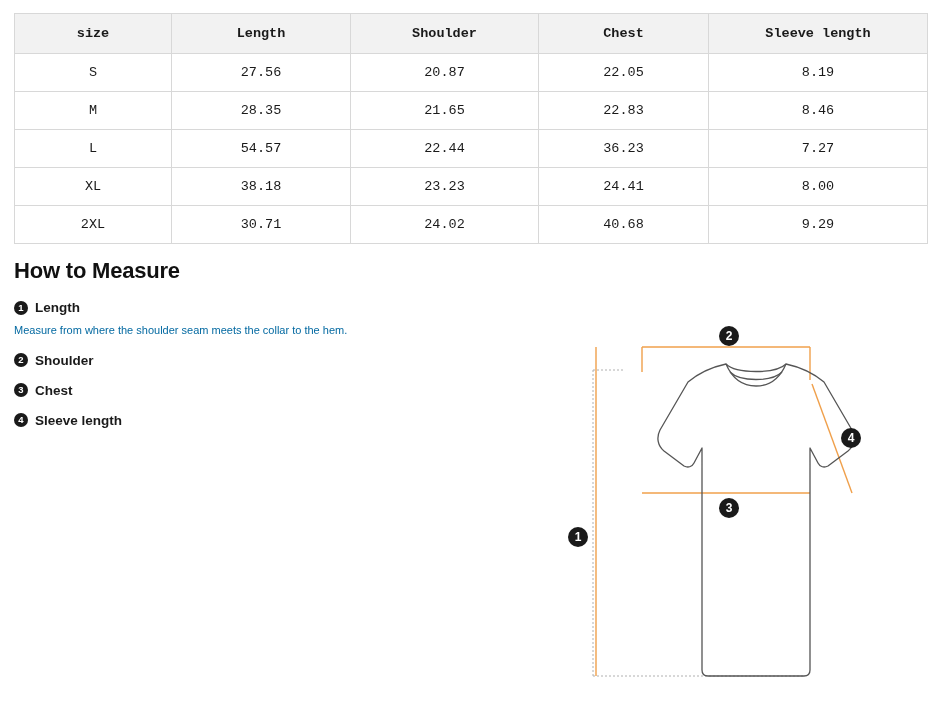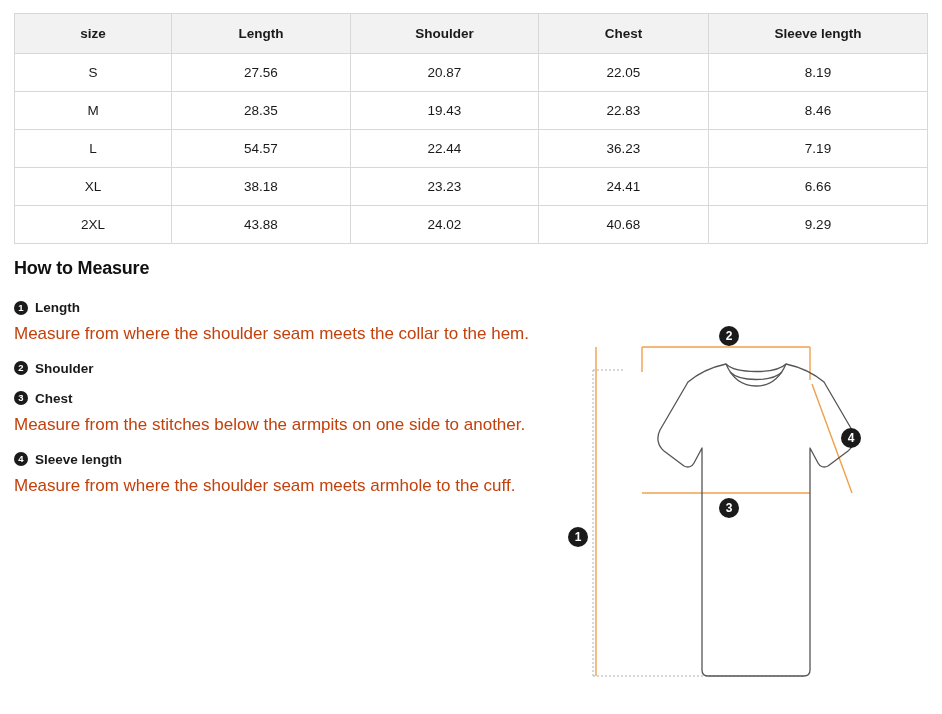--- a/index.html
+++ b/index.html
@@ -36,20 +36,21 @@
   }
   table.size-table th,
   table.size-table td {
     border: 1px solid #d8d8d8;
     text-align: center;
     font-size: 13.5px;
     color: #1a1a1a;
     height: 37px;
     padding: 0 4px;
     vertical-align: middle;
+    font-family: Liberation Mono, monospace;
   }
   table.size-table thead th {
     background: #f2f2f2;
     font-weight: bold;
     height: 39px;
   }
   table.size-table thead th.col-size {
     font-weight: bold;
   }
   table.size-table col.c0 { width: 157px; }
@@ -59,21 +60,21 @@
   table.size-table col.c4 { width: 219px; }
   table.size-table tbody td {
     background: #ffffff;
   }
 
   
   .how-to-measure {
     position: absolute;
     left: 14px;
     top: 258px;
-    font-size: 18px;
+    font-size: 22px;
     font-weight: bold;
     letter-spacing: -0.2px;
     color: #111111;
   }
 
   
   .measure-list {
     position: absolute;
     left: 14px;
     top: 300px;
@@ -100,22 +101,22 @@
     font-weight: bold;
     flex: 0 0 auto;
     font-family: "Liberation Sans", sans-serif;
   }
   .measure-title {
     font-size: 13.5px;
     font-weight: bold;
     color: #1a1a1a;
   }
   .measure-desc {
-    font-size: 17px;
-    color: #c2410c;
+    font-size: 11px;
+    color: #0369a1;
     line-height: 1.35;
   }
 
   
   .diagram {
     position: absolute;
     left: 560px;
     top: 310px;
     width: 375px;
     height: 390px;
@@ -167,41 +168,41 @@
         <tr>
           <td>S</td>
           <td>27.56</td>
           <td>20.87</td>
           <td>22.05</td>
           <td>8.19</td>
         </tr>
         <tr>
           <td>M</td>
           <td>28.35</td>
-          <td>19.43</td>
+          <td>21.65</td>
           <td>22.83</td>
           <td>8.46</td>
         </tr>
         <tr>
           <td>L</td>
           <td>54.57</td>
           <td>22.44</td>
           <td>36.23</td>
-          <td>7.19</td>
+          <td>7.27</td>
         </tr>
         <tr>
           <td>XL</td>
           <td>38.18</td>
           <td>23.23</td>
           <td>24.41</td>
-          <td>6.66</td>
+          <td>8.00</td>
         </tr>
         <tr>
           <td>2XL</td>
-          <td>43.88</td>
+          <td>30.71</td>
           <td>24.02</td>
           <td>40.68</td>
           <td>9.29</td>
         </tr>
       </tbody>
     </table>
   </div>
 
   <div class="how-to-measure">How to Measure</div>
 
@@ -220,29 +221,27 @@
         <span class="num-badge">2</span>
         <span class="measure-title">Shoulder</span>
       </div>
     </div>
 
     <div class="measure-item">
       <div class="measure-head">
         <span class="num-badge">3</span>
         <span class="measure-title">Chest</span>
       </div>
-      <div class="measure-desc">Measure from the stitches below the armpits on one side to another.</div>
     </div>
 
     <div class="measure-item">
       <div class="measure-head">
         <span class="num-badge">4</span>
         <span class="measure-title">Sleeve length</span>
       </div>
-      <div class="measure-desc">Measure from where the shoulder seam meets armhole to the cuff.</div>
     </div>
 
   </div>
 
   <div class="diagram">
     <svg width="375" height="390" viewBox="0 0 375 390">
 
       <g stroke="#b0b0b0" stroke-width="1" stroke-dasharray="2,2" fill="none">
         <path d="M33 60 L33 366"></path>
         <path d="M33 60 L63 60"></path>

